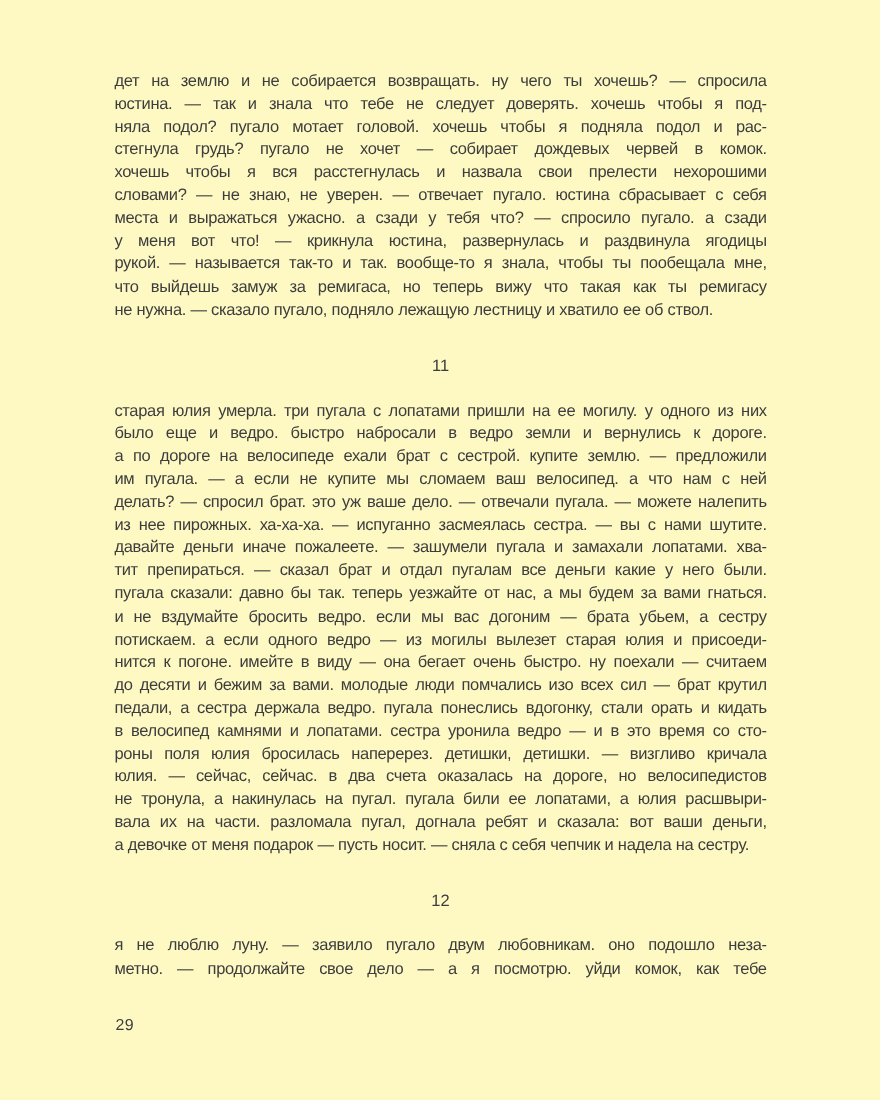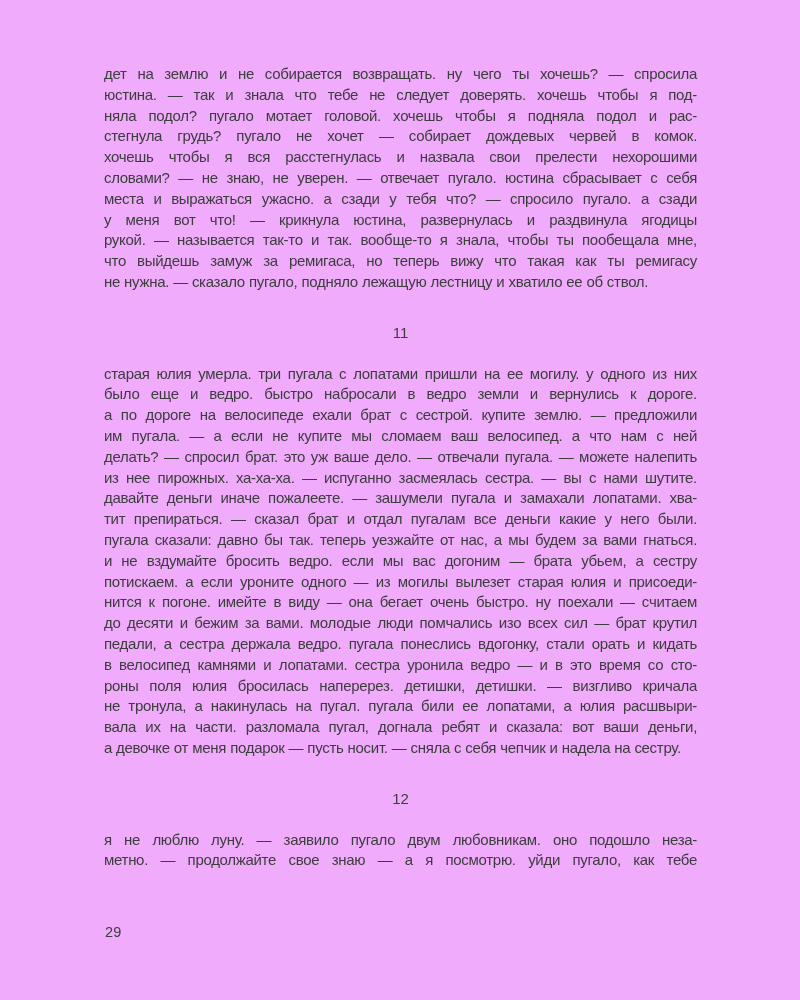--- a/index.html
+++ b/index.html
@@ -4,21 +4,21 @@
 <style>
   html, body {
     margin: 0;
     padding: 0;
     background: #ffffff;
   }
   .page {
     position: relative;
     width: 800px;
     height: 1000px;
-    background: #f0abfc;
+    background: #fef9c3;
     font-family: "Liberation Sans", sans-serif;
     color: #3d3d3d;
     overflow: hidden;
   }
   .text-block {
     position: absolute;
     left: 104px;
     top: 64px;
     width: 593px;
     font-size: 15px;
@@ -75,30 +75,31 @@
         <div class="line">старая юлия умерла. три пугала с лопатами пришли на ее могилу. у одного из них</div>
         <div class="line">было еще и ведро. быстро набросали в ведро земли и вернулись к дороге.</div>
         <div class="line">а по дороге на велосипеде ехали брат с сестрой. купите землю. — предложили</div>
         <div class="line">им пугала. — а если не купите мы сломаем ваш велосипед. а что нам с ней</div>
         <div class="line">делать? — спросил брат. это уж ваше дело. — отвечали пугала. — можете налепить</div>
         <div class="line">из нее пирожных. ха-ха-ха. — испуганно засмеялась сестра. — вы с нами шутите.</div>
         <div class="line">давайте деньги иначе пожалеете. — зашумели пугала и замахали лопатами. хва-</div>
         <div class="line">тит препираться. — сказал брат и отдал пугалам все деньги какие у него были.</div>
         <div class="line">пугала сказали: давно бы так. теперь уезжайте от нас, а мы будем за вами гнаться.</div>
         <div class="line">и не вздумайте бросить ведро. если мы вас догоним — брата убьем, а сестру</div>
-        <div class="line">потискаем. а если уроните одного — из могилы вылезет старая юлия и присоеди-</div>
+        <div class="line">потискаем. а если одного ведро — из могилы вылезет старая юлия и присоеди-</div>
         <div class="line">нится к погоне. имейте в виду — она бегает очень быстро. ну поехали — считаем</div>
         <div class="line">до десяти и бежим за вами. молодые люди помчались изо всех сил — брат крутил</div>
         <div class="line">педали, а сестра держала ведро. пугала понеслись вдогонку, стали орать и кидать</div>
         <div class="line">в велосипед камнями и лопатами. сестра уронила ведро — и в это время со сто-</div>
         <div class="line">роны поля юлия бросилась наперерез. детишки, детишки. — визгливо кричала</div>
+        <div class="line">юлия. — сейчас, сейчас. в два счета оказалась на дороге, но велосипедистов</div>
         <div class="line">не тронула, а накинулась на пугал. пугала били ее лопатами, а юлия расшвыри-</div>
         <div class="line">вала их на части. разломала пугал, догнала ребят и сказала: вот ваши деньги,</div>
         <div class="line no-stretch">а девочке от меня подарок — пусть носит. — сняла с себя чепчик и надела на сестру.</div>
       </div>
       <div class="section-heading">12</div>
       <div class="paragraph">
         <div class="line">я не люблю луну. — заявило пугало двум любовникам. оно подошло неза-</div>
-        <div class="line">метно. — продолжайте свое знаю — а я посмотрю. уйди пугало, как тебе</div>
+        <div class="line">метно. — продолжайте свое дело — а я посмотрю. уйди комок, как тебе</div>
       </div>
     </div>
   <div class="page-number">29</div>
 </div>
 
 </body></html>

